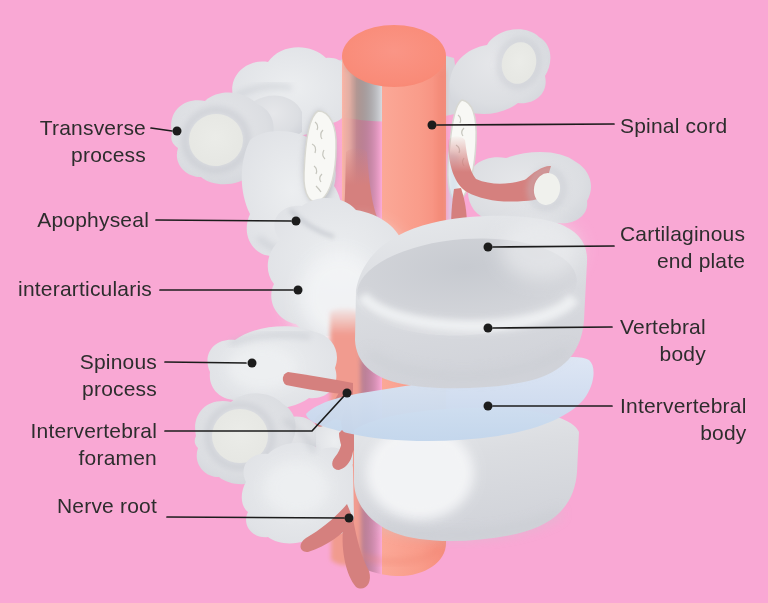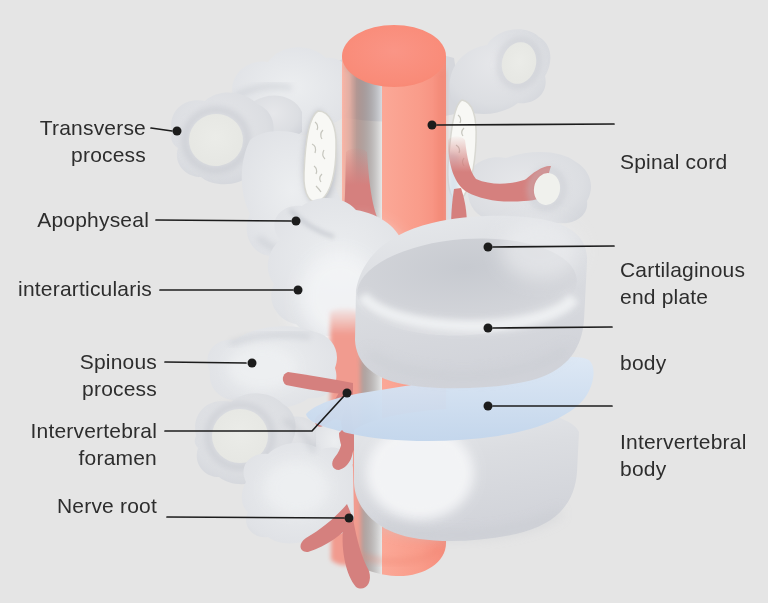--- a/index.html
+++ b/index.html
@@ -1,22 +1,22 @@
 <!DOCTYPE html>
 <html><head>
 <meta charset="utf-8">
 <style>
   html,body{margin:0;padding:0;background:#fff;}
-  .stage{position:relative;width:768px;height:603px;background:#e5e5e5;overflow:hidden;
+  .stage{position:relative;width:768px;height:603px;background:#f9a8d4;overflow:hidden;
          font-family:"Liberation Sans",sans-serif;}
   .stage svg{position:absolute;left:0;top:0;}
   .lbl{position:absolute;font-size:21px;line-height:27px;font-weight:400;
        color:#2d2d2d;letter-spacing:.2px;white-space:nowrap;}
   .lbl.left{text-align:right;}
-  .lbl.right{text-align:left;margin-top:36px;}
+  .lbl.right{text-align:right;}
   .ln{display:block;}
 </style>
 </head>
 <body>
 
 <div class="stage">
 
 <svg width="768" height="603" viewBox="0 0 768 603">
   <defs>
     <filter id="b2" x="-40%" y="-40%" width="180%" height="180%">
@@ -266,20 +266,21 @@
 </div>
 
 <div class="lbl right" style="left:620px;top:112px">
   <span class="ln">Spinal cord</span>
 </div>
 <div class="lbl right" style="left:620px;top:220px">
   <span class="ln">Cartilaginous</span>
   <span class="ln">end plate</span>
 </div>
 <div class="lbl right" style="left:620px;top:313px">
+  <span class="ln">Vertebral</span>
   <span class="ln">body</span>
 </div>
 <div class="lbl right" style="left:620px;top:392px">
   <span class="ln">Intervertebral</span>
   <span class="ln">body</span>
 </div>
 
 </div>
 
 </body></html>

